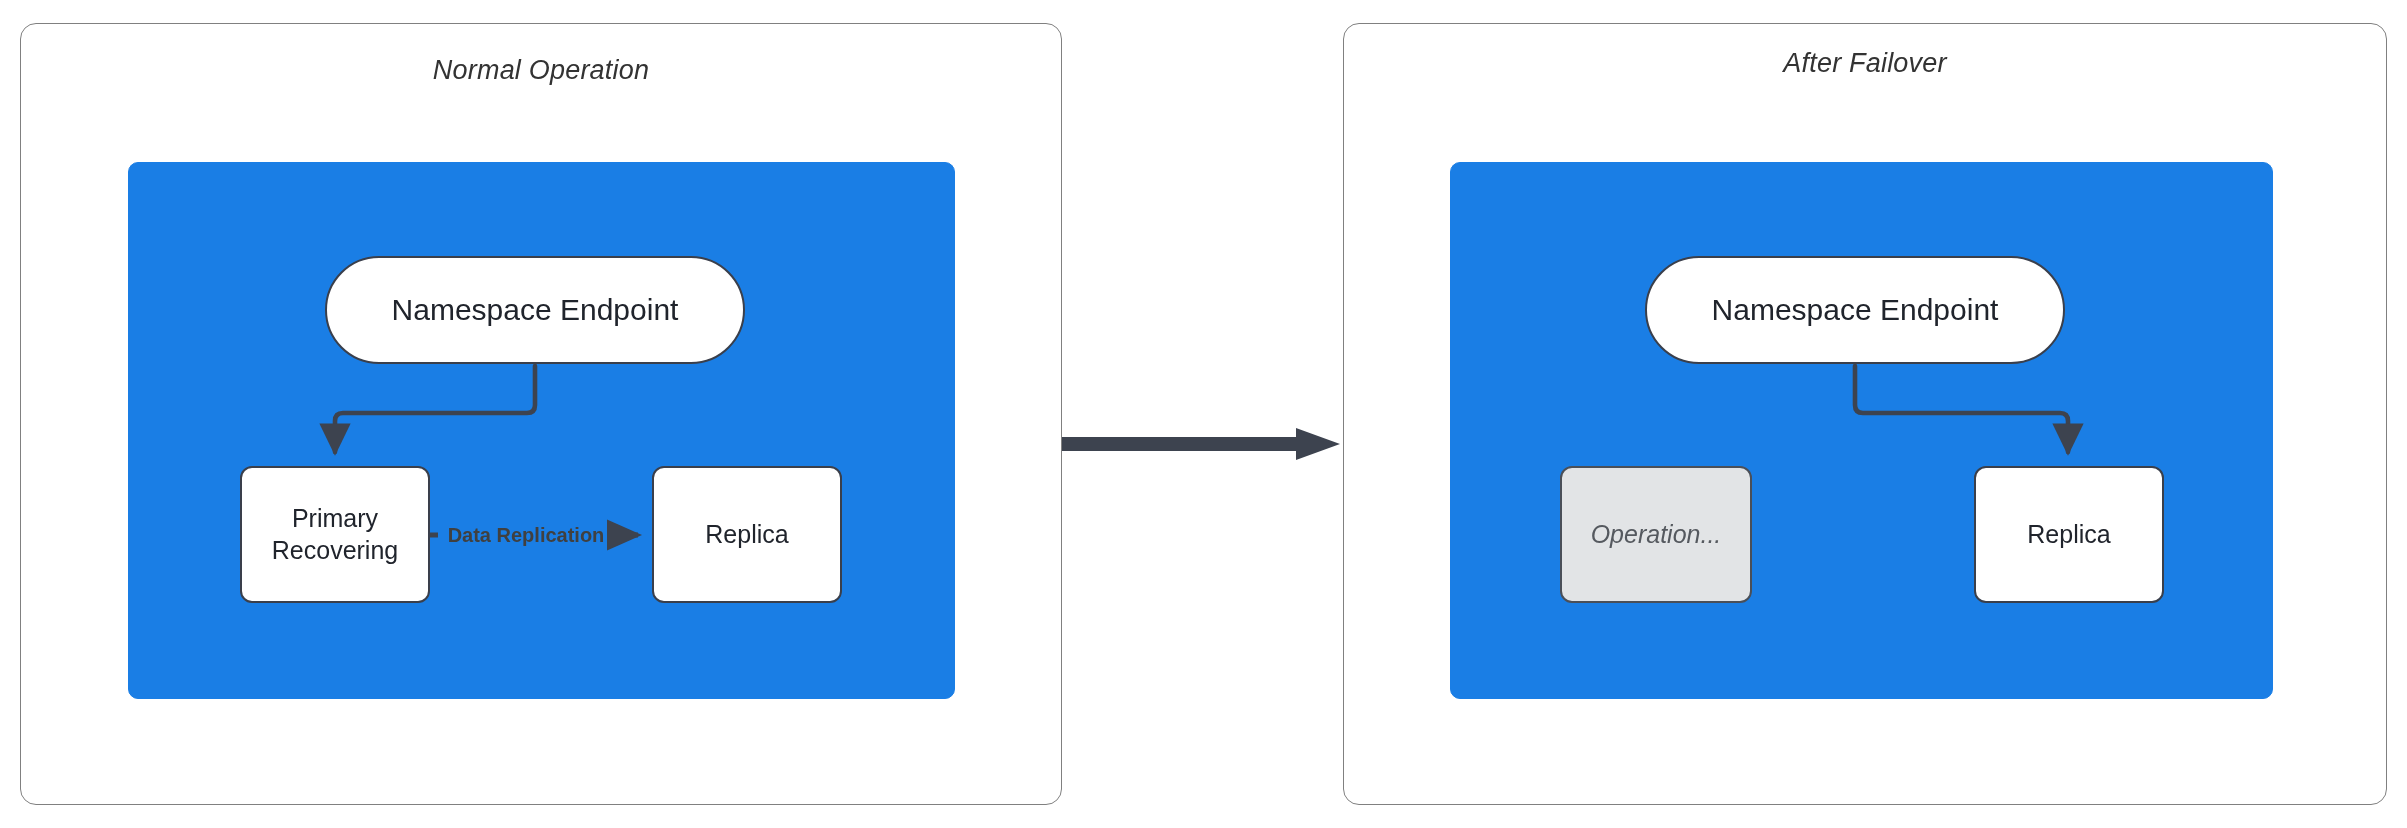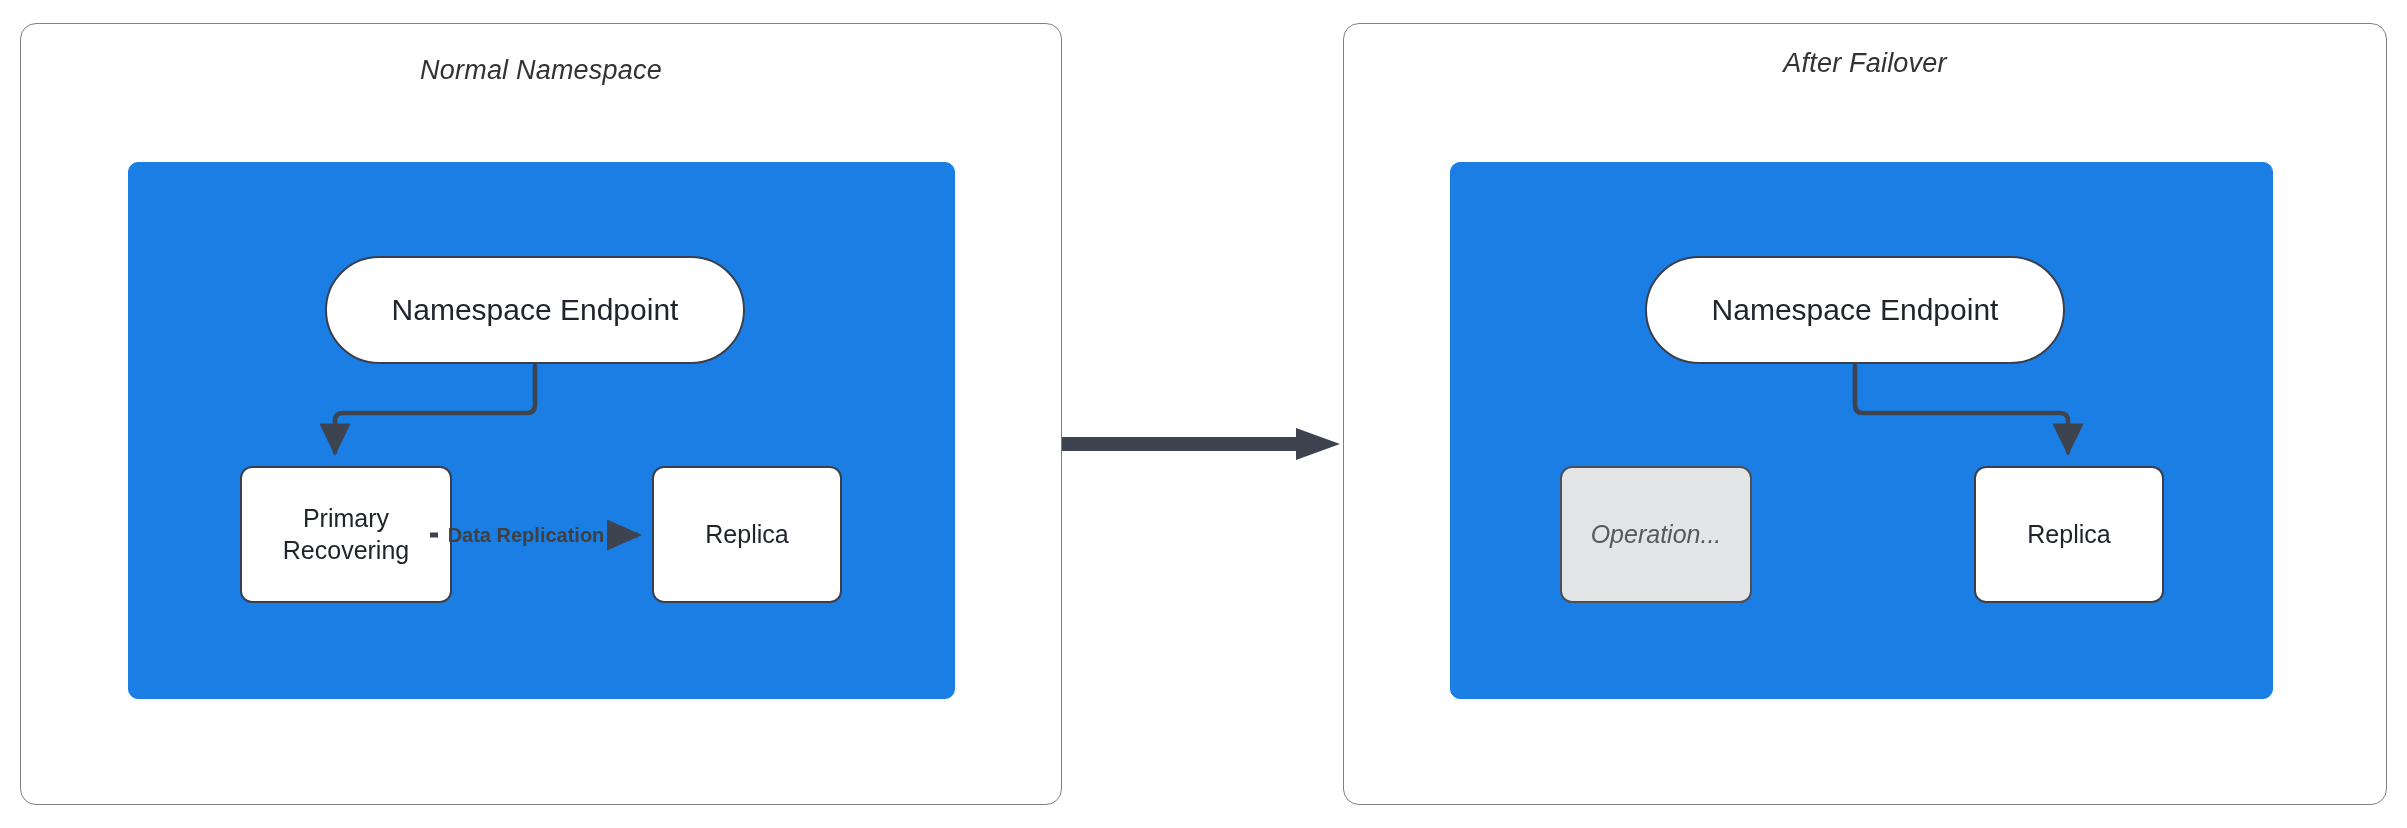--- a/index.html
+++ b/index.html
@@ -87,27 +87,27 @@
     pointer-events:none;
   }
 </style>
 </head>
 <body>
 
 <div id="stage">
 
   <div class="panel" style="left:20px;top:23px;width:1042px;height:782px;">
   </div>
-  <div class="panel-title" style="left:20px;top:55px;width:1042px;">Normal Namespace</div>
+  <div class="panel-title" style="left:20px;top:55px;width:1042px;">Normal Operation</div>
 
   <div class="zone" style="left:128px;top:162px;width:827px;height:537px;"></div>
 
   <div class="pill" style="left:325px;top:256px;width:420px;height:108px;">Namespace Endpoint</div>
 
-  <div class="node" style="left:240px;top:466px;width:212px;height:137px;">
+  <div class="node" style="left:240px;top:466px;width:190px;height:137px;">
     <div style="display:block;">
       <span>Primary</span><br>
       <span>Recovering</span>
     </div>
   </div>
 
   <div class="node" style="left:652px;top:466px;width:190px;height:137px;">Replica</div>
 
   <div class="edge-label" style="left:430px;top:524px;width:192px;">Data Replication</div>
 

